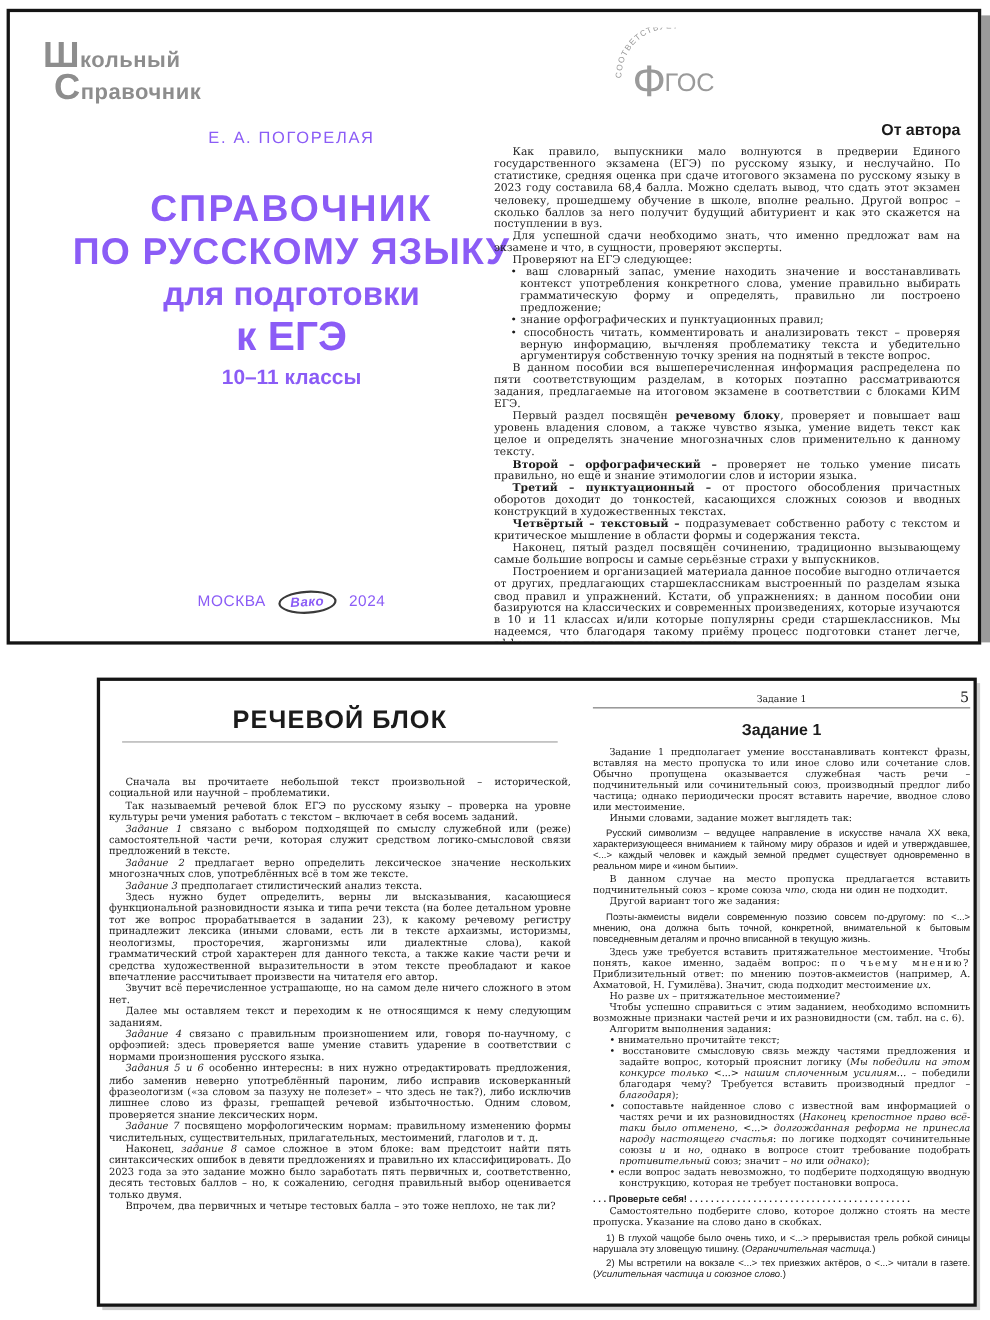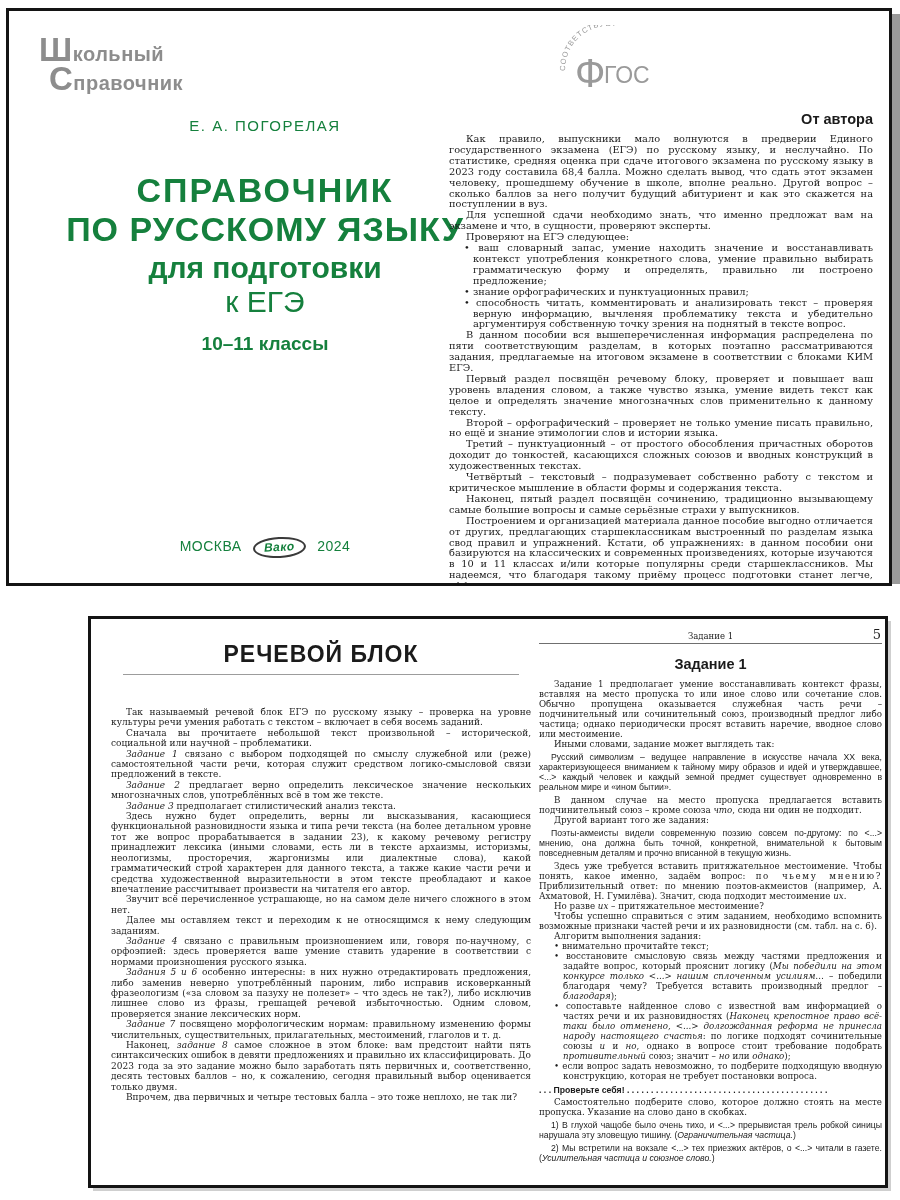--- a/index.html
+++ b/index.html
@@ -19,60 +19,60 @@
   .brand{position:absolute;left:30px;top:22px;color:#8d8d8d;
     font-family:"Liberation Sans",sans-serif;font-weight:bold;line-height:1.0;}
   .brand div{font-size:20px;letter-spacing:.5px;}
   .brand div::first-letter{font-size:33px;}
   .brand .l2{margin-left:10px;margin-top:-4px;}
 
   .fgos{position:absolute;left:546px;top:14px;width:110px;height:74px;}
   .fgos text{fill:#9a9a9a;font-family:"Liberation Sans",sans-serif;}
 
   .cl{position:absolute;left:6px;width:500px;text-align:center;
-    font-family:"Liberation Sans",sans-serif;color:#15803d;}
+    font-family:"Liberation Sans",sans-serif;color:#8b5cf6;}
   .author{top:106px;font-size:15px;letter-spacing:1.5px;}
   .t1{top:160px;font-size:34px;font-weight:bold;letter-spacing:2px;}
   .t2{top:199px;font-size:34px;font-weight:bold;letter-spacing:1px;}
   .s1{top:240px;font-size:30px;font-weight:bold;}
-  .s2{top:274px;font-size:30px;font-weight:normal;}
+  .s2{top:274px;font-size:37px;font-weight:bold;}
   .grades{top:322px;font-size:19px;font-weight:bold;}
   .imprint{top:526px;font-size:14px;letter-spacing:.5px;}
   .vako{display:inline-block;border:2px solid #3a3a3a;border-radius:50%;
     padding:1px 9px 2px;font-style:italic;font-weight:bold;font-size:12px;
     margin:0 7px;transform:rotate(-3deg);}
 
   .preface{position:absolute;left:440px;top:100px;width:424px;}
   .preface h2{margin:0 0 7px;text-align:right;
     font-family:"Liberation Sans",sans-serif;font-size:14.5px;}
   .preface .body{font-size:9.8px;line-height:10.9px;text-align:justify;}
 
   
-  .pageL{position:absolute;left:20px;top:22px;width:420px;}
+  .pageL{position:absolute;left:8px;top:22px;width:420px;}
   .pageL h1{margin:0;text-align:center;font-family:"Liberation Sans",sans-serif;
     font-size:23px;letter-spacing:1px;}
   .rule{border:0;border-top:1.5px solid #9c9c9c;margin:6px 12px 0;}
   .pageL .body{margin-top:32px;font-size:9px;line-height:10.4px;text-align:justify;}
 
   .pageR{position:absolute;left:448px;top:12px;width:343px;}
   .runhead{position:relative;text-align:center;font-size:8.5px;height:12px;}
   .runhead .pnum{position:absolute;right:1px;top:-4px;font-size:13px;}
   .rule2{border:0;border-top:1.2px solid #6f6f6f;margin:0;}
   .pageR h2{margin:12px 0 7px;text-align:center;
     font-family:"Liberation Sans",sans-serif;font-size:14.5px;}
   .pageR .body{font-size:8.7px;line-height:10.0px;text-align:justify;}
 
   
   .body p{margin:0;text-indent:15px;}
   .preface .body p{text-indent:17px;}
   .body p.pb{text-indent:-9px;padding-left:24px;}
   .body p.ps{font-family:"Liberation Sans",sans-serif;margin:3px 0;text-indent:12px;}
   .body p.pcheck{font-family:"Liberation Sans",sans-serif;font-weight:bold;
     white-space:nowrap;overflow:hidden;text-indent:0;margin:4px 0 2px;text-align:left;}
-  .b{font-weight:normal}
+  .b{font-weight:bold}
   .i{font-style:italic}
   .sp{letter-spacing:1.6px}
   .bs{font-family:"Liberation Sans",sans-serif;font-weight:bold;}
 </style>
 </head>
 <body>
 
 <div id="cover" class="card">
 
   <div class="brand">
@@ -123,22 +123,22 @@
       </div>
   </div>
 </div>
 
 <div id="spread" class="card">
 
   <div class="pageL">
     <h1>РЕЧЕВОЙ БЛОК</h1>
     <hr class="rule">
     <div class="body">
+        <p><span>Сначала вы прочитаете небольшой текст произвольной – исторической, социальной или научной – проблематики.</span></p>
         <p><span>Так называемый речевой блок ЕГЭ по русскому языку – проверка на уровне культуры речи умения работать с текстом – включает в себя восемь заданий.</span></p>
-        <p><span>Сначала вы прочитаете небольшой текст произвольной – исторической, социальной или научной – проблематики.</span></p>
         <p><span class="i">Задание 1</span><span> связано с выбором подходящей по смыслу служебной или (реже) самостоятельной части речи, которая служит средством логико-смысловой связи предложений в тексте.</span></p>
         <p><span class="i">Задание 2</span><span> предлагает верно определить лексическое значение нескольких многозначных слов, употреблённых всё в том же тексте.</span></p>
         <p><span class="i">Задание 3</span><span> предполагает стилистический анализ текста.</span></p>
         <p><span>Здесь нужно будет определить, верны ли высказывания, касающиеся функциональной разновидности языка и типа речи текста (на более детальном уровне тот же вопрос прорабатывается в задании 23), к какому речевому регистру принадлежит лексика (иными словами, есть ли в тексте архаизмы, историзмы, неологизмы, просторечия, жаргонизмы или диалектные слова), какой грамматический строй характерен для данного текста, а также какие части речи и средства художественной выразительности в этом тексте преобладают и какое впечатление рассчитывает произвести на читателя его автор.</span></p>
         <p><span>Звучит всё перечисленное устрашающе, но на самом деле ничего сложного в этом нет.</span></p>
         <p><span>Далее мы оставляем текст и переходим к не относящимся к нему следующим заданиям.</span></p>
         <p><span class="i">Задание 4</span><span> связано с правильным произношением или, говоря по-научному, с орфоэпией: здесь проверяется ваше умение ставить ударение в соответствии с нормами произношения русского языка.</span></p>
         <p><span class="i">Задания 5 и 6</span><span> особенно интересны: в них нужно отредактировать предложения, либо заменив неверно употреблённый пароним, либо исправив исковерканный фразеологизм («за словом за пазуху не полезет» – что здесь не так?), либо исключив лишнее слово из фразы, грешащей речевой избыточностью. Одним словом, проверяется знание лексических норм.</span></p>
         <p><span class="i">Задание 7</span><span> посвящено морфологическим нормам: правильному изменению формы числительных, существительных, прилагательных, местоимений, глаголов и т. д.</span></p>
         <p><span>Наконец, </span><span class="i">задание 8</span><span> самое сложное в этом блоке: вам предстоит найти пять синтаксических ошибок в девяти предложениях и правильно их классифицировать. До 2023 года за это задание можно было заработать пять первичных и, соответственно, десять тестовых баллов – но, к сожалению, сегодня правильный выбор оценивается только двумя.</span></p>

